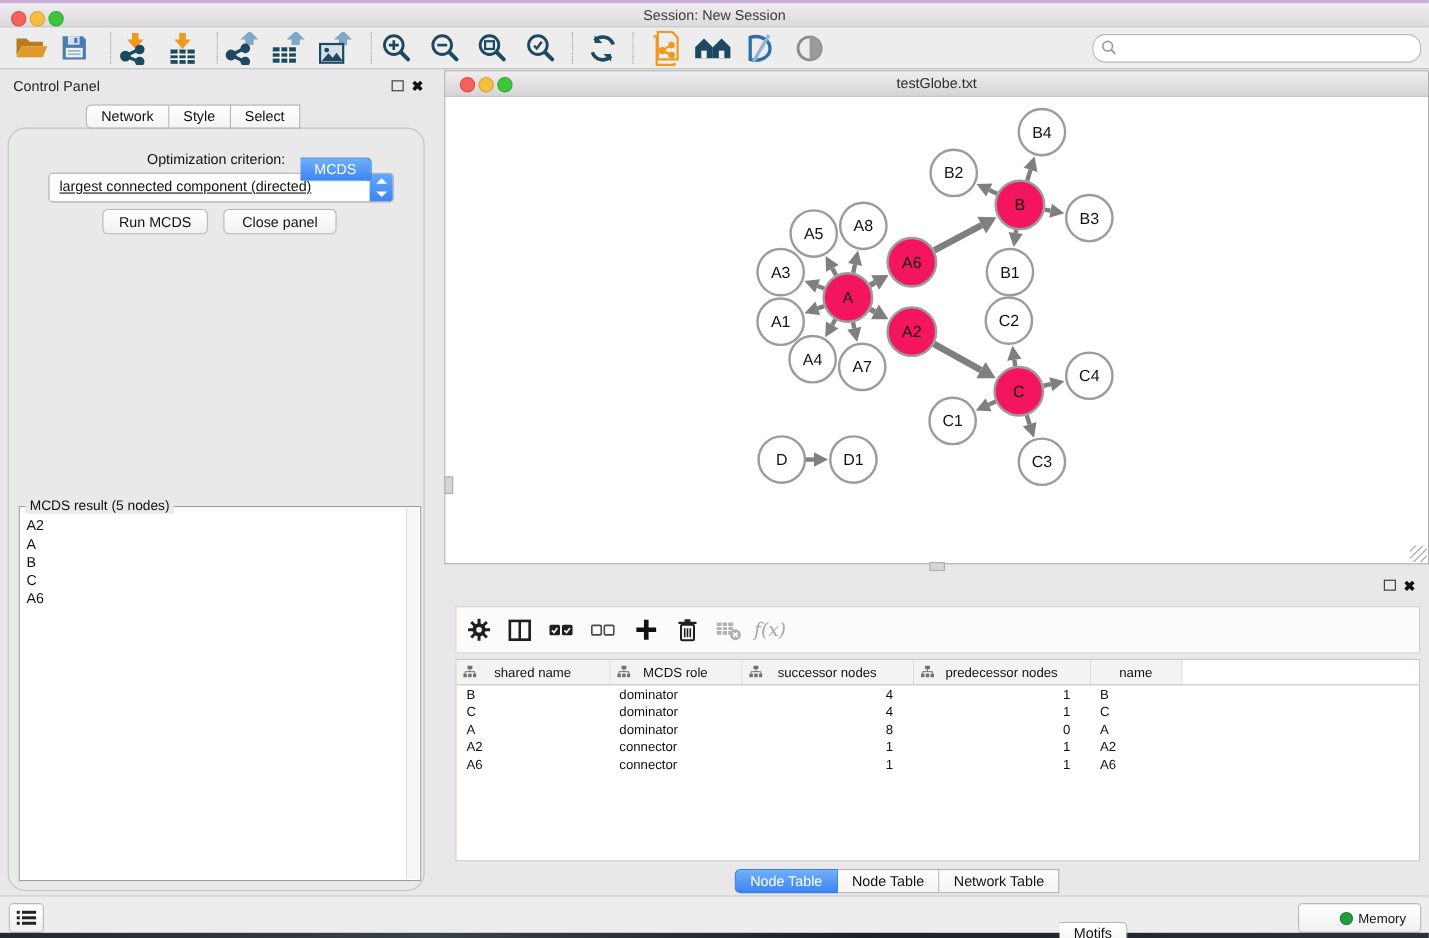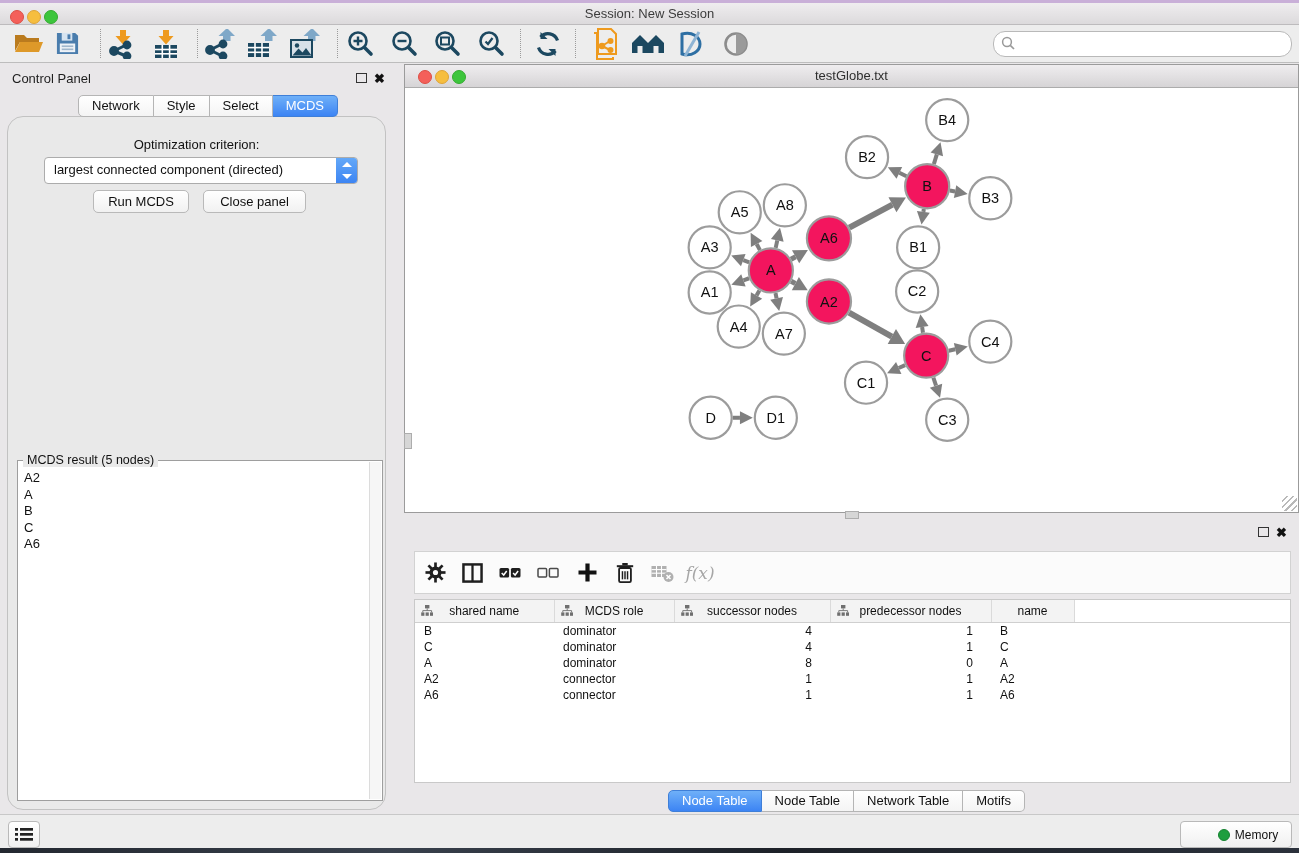--- a/index.html
+++ b/index.html
@@ -30,30 +30,30 @@
     outline:none;font-size:12px;background:transparent;}
   
   #cp-title{position:absolute;left:12px;top:71px;font-size:13px;color:#1E1E1E;}
   .float-ico{position:absolute;width:9px;height:8px;border:1.5px solid #333;background:transparent;}
   .close-ico{position:absolute;font-size:13px;font-weight:bold;color:#111;line-height:13px;}
   #cp-tabs{position:absolute;left:78px;top:95px;height:22px;display:flex;z-index:3;}
   .tabbar .tab{height:20px;line-height:20px;padding:0 13px;font-size:13px;color:#111;
     background:linear-gradient(#FFFFFF,#F4F4F4);border:1px solid #B5B5B5;border-left:none;
     text-align:center;white-space:nowrap;}
   .tabbar .tab:first-child{border-left:1px solid #B5B5B5;border-radius:5px 0 0 5px;}
-  .tabbar .tab:last-child{border-radius:0 5px 5px 0;}
+  .tabbar .tab:last-child{border-radius:0 5px 5px 0;margin-top:48px;}
   .tabbar .tab.selected{background:linear-gradient(#6FB0F8,#3C84F4);color:#fff;
     border-color:#3F7FD8;}
   #cp-panel{position:absolute;left:7px;top:116px;width:377px;height:692px;
     border:1px solid #C2C2C2;border-radius:16px;background:#E9E9E9;}
   #opt-label{position:absolute;left:0;width:100%;top:20px;text-align:center;
     font-size:13px;color:#111;}
   #criterion-select{position:absolute;left:36px;top:40px;width:312px;height:25px;
     background:#fff;border:1px solid #ACACAC;border-radius:4px;}
-  #criterion-select .val{position:absolute;left:9px;top:4px;font-size:13px;color:#111;white-space:nowrap;}
+  #criterion-select .val{position:absolute;left:9px;top:4px;font-size:13px;color:#111;white-space:nowrap;text-decoration:underline;}
   #criterion-select .stepper{position:absolute;right:0;top:0;width:21px;height:100%;
     background:linear-gradient(#63A8F8,#3D85F3);border-radius:0 3px 3px 0;}
   .chev{position:absolute;left:5.5px;width:0;height:0;border-left:5px solid transparent;
     border-right:5px solid transparent;}
   .chev.up{top:4px;border-bottom:5px solid #fff;}
   .chev.down{bottom:4px;border-top:5px solid #fff;}
   .push-btn{position:absolute;height:23px;background:linear-gradient(#FFFFFF,#F1F1F1);
     border:1px solid #B9B9B9;border-radius:5px;font-size:13px;color:#111;
     font-family:"Liberation Sans",sans-serif;text-align:center;}
   #run-btn{left:85px;top:73px;width:96px;}

